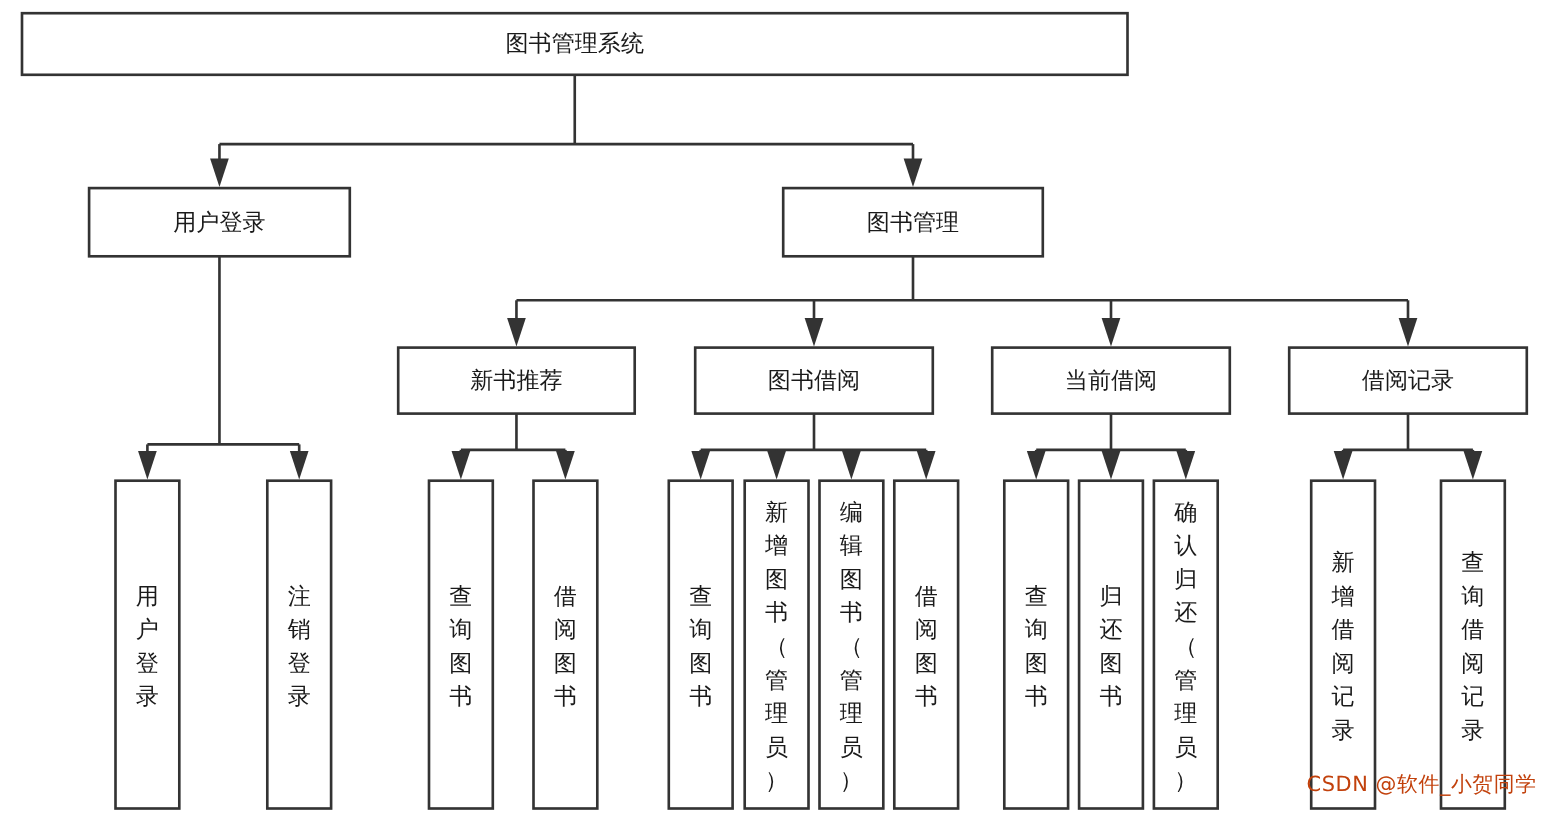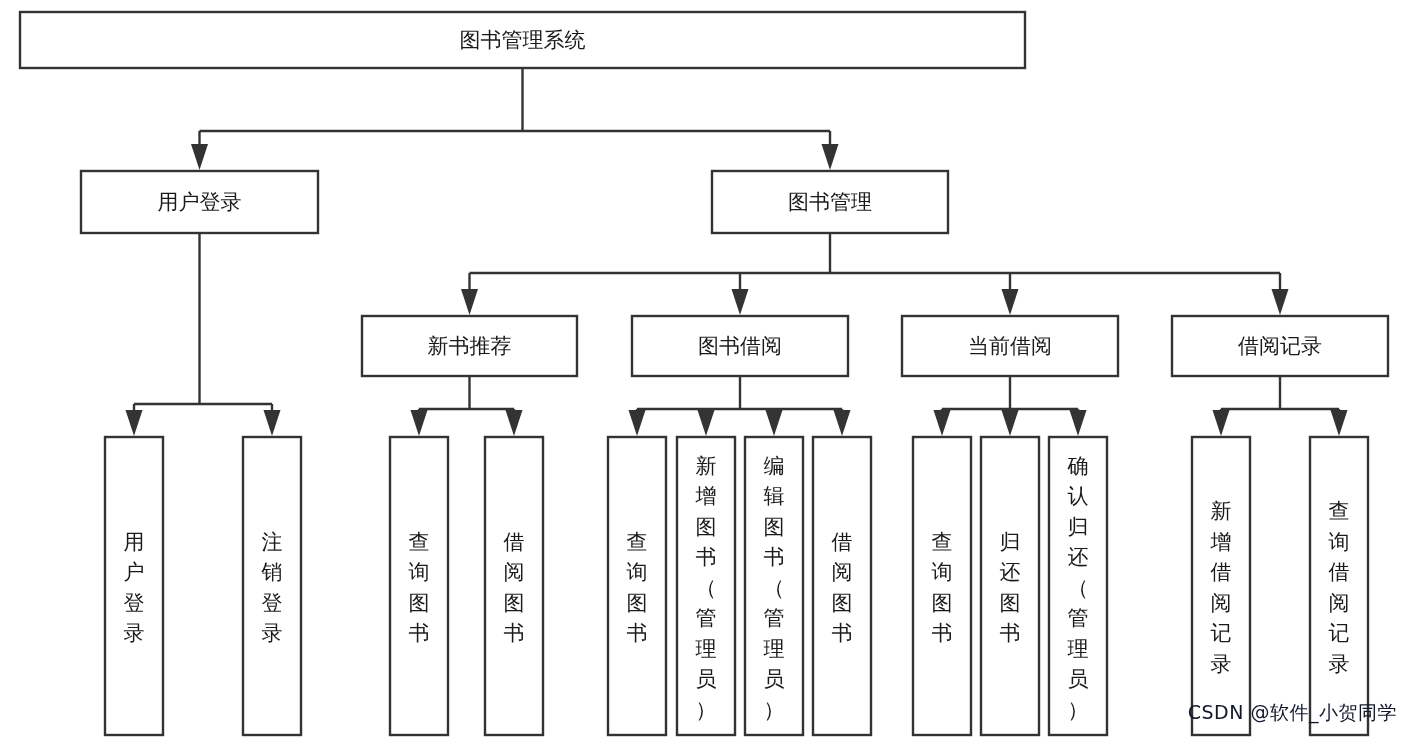--- a/index.html
+++ b/index.html
@@ -53,21 +53,21 @@
     font-size: 21px;
     fill: #1a1a1a;
     text-anchor: middle;
   }
   .watermark-text {
     position: absolute;
     right: 8px;
     bottom: 8px;
     font-family: "DejaVu Sans", "Liberation Sans", sans-serif;
     font-size: 19px;
-    color: #0f172a;
+    color: #c2410c;
     white-space: nowrap;
     letter-spacing: 0.5px;
     pointer-events: none;
   }
 </style>
 </head>
 <body>
 
 <div id="diagram-root">
 

